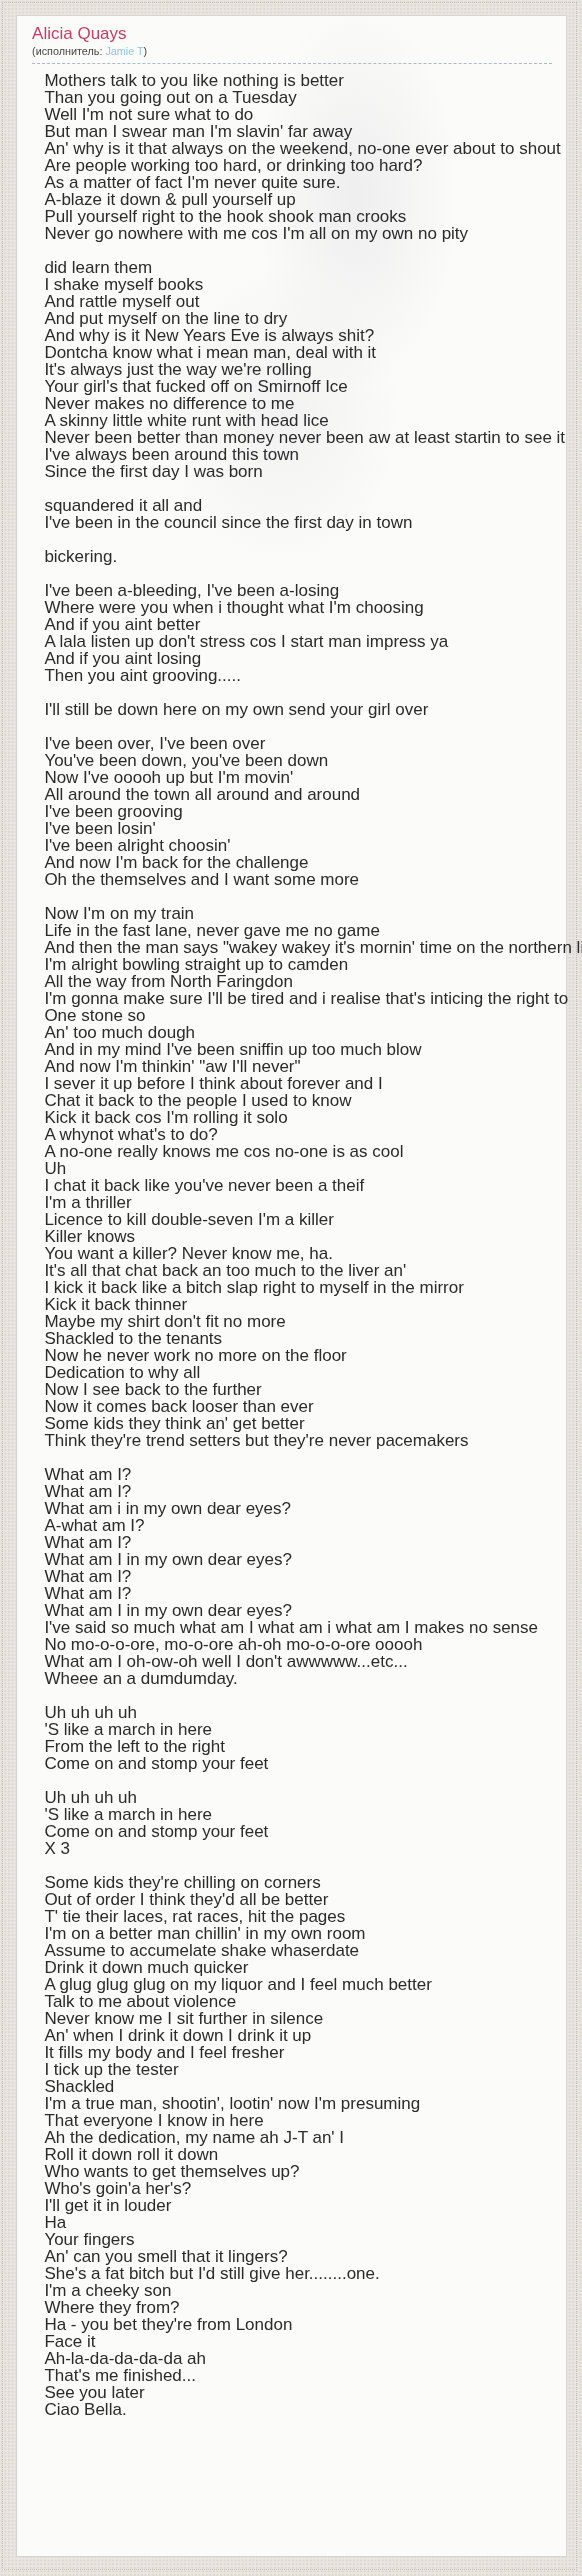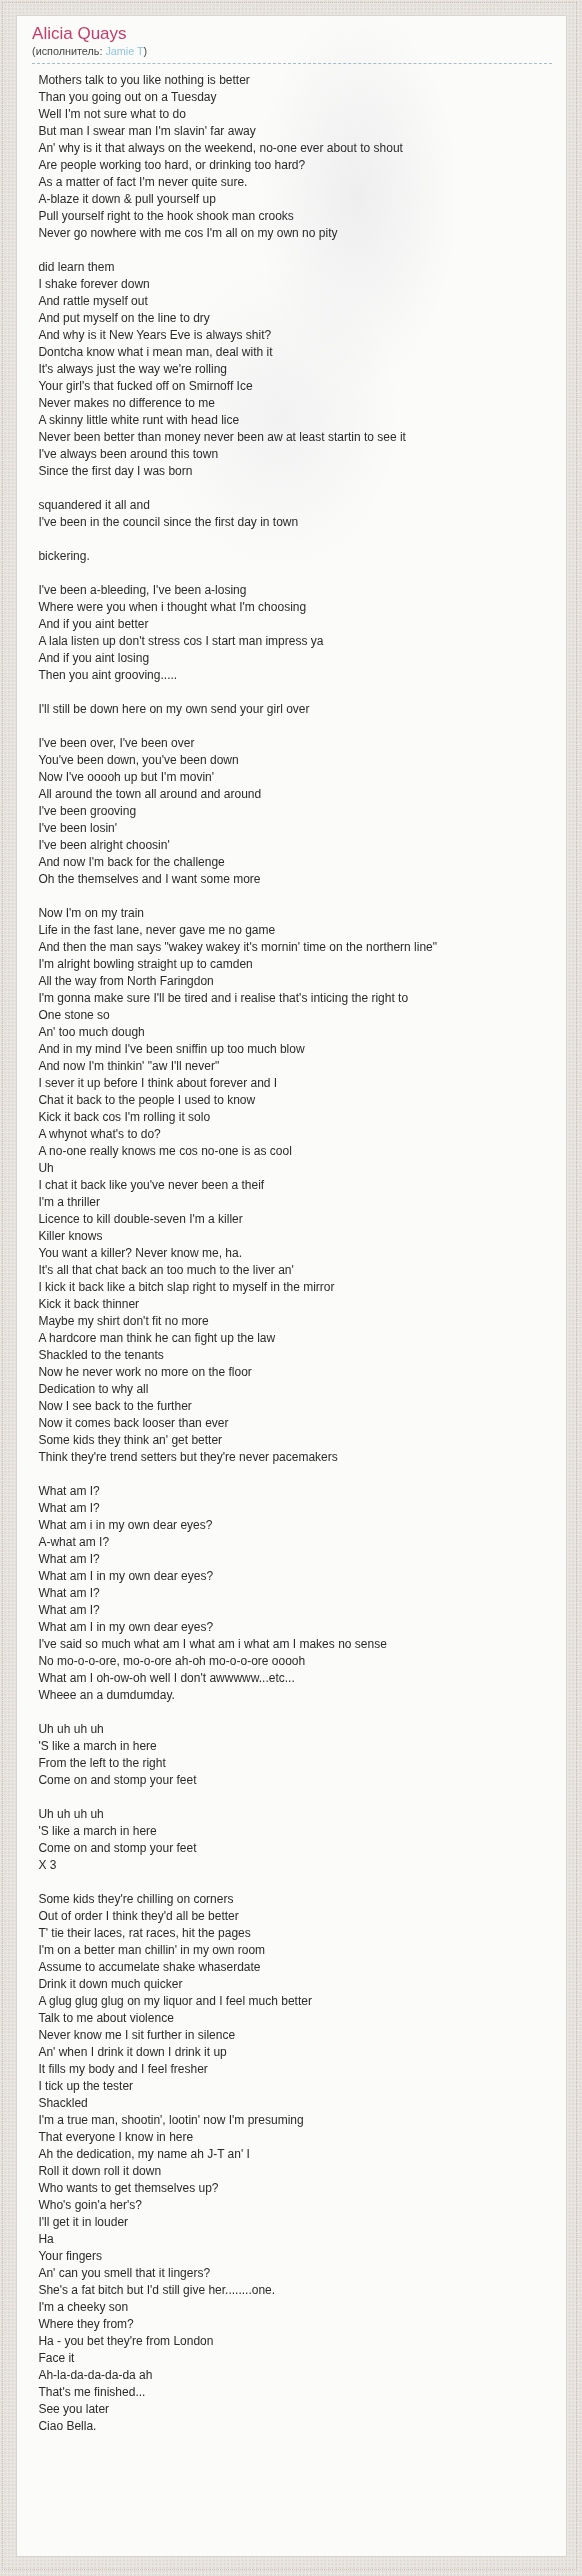--- a/index.html
+++ b/index.html
@@ -31,22 +31,22 @@
   h1.title{
     margin:0 0 1.4px 0.7px;font-size:17px;line-height:18.7px;font-weight:400;
     color:#c53b6a;letter-spacing:0;
   }
   .artist{
     margin-left:0.7px;font-size:10.8px;line-height:13px;color:#454545;
     padding-bottom:5.8px;border-bottom:0.7px dashed #a9bccd;
   }
   .artist-link{color:#90c4dc;text-decoration:none;cursor:pointer;}
   .lyrics{
-    margin-top:8px;margin-left:7px;position:relative;
-    font-size:12px;color:#2b2b2b;
+    margin-top:8px;margin-left:13px;position:relative;
+    font-size:17px;color:#2b2b2b;
   }
   .line{height:17px;line-height:17px;white-space:nowrap;}
   .line:empty::before{content:"\00a0";}
 </style>
 </head>
 <body>
 
 <div class="stitch-frame"></div>
 
 <div class="card">
@@ -60,21 +60,21 @@
       <div class="line">Well I'm not sure what to do</div>
       <div class="line">But man I swear man I'm slavin' far away</div>
       <div class="line">An' why is it that always on the weekend, no-one ever about to shout</div>
       <div class="line">Are people working too hard, or drinking too hard?</div>
       <div class="line">As a matter of fact I'm never quite sure.</div>
       <div class="line">A-blaze it down &amp; pull yourself up</div>
       <div class="line">Pull yourself right to the hook shook man crooks</div>
       <div class="line">Never go nowhere with me cos I'm all on my own no pity</div>
       <div class="line"></div>
       <div class="line">did learn them</div>
-      <div class="line">I shake forever down</div>
+      <div class="line">I shake myself books</div>
       <div class="line">And rattle myself out</div>
       <div class="line">And put myself on the line to dry</div>
       <div class="line">And why is it New Years Eve is always shit?</div>
       <div class="line">Dontcha know what i mean man, deal with it</div>
       <div class="line">It's always just the way we're rolling</div>
       <div class="line">Your girl's that fucked off on Smirnoff Ice</div>
       <div class="line">Never makes no difference to me</div>
       <div class="line">A skinny little white runt with head lice</div>
       <div class="line">Never been better than money never been aw at least startin to see it</div>
       <div class="line">I've always been around this town</div>
@@ -122,21 +122,20 @@
       <div class="line">Uh</div>
       <div class="line">I chat it back like you've never been a theif</div>
       <div class="line">I'm a thriller</div>
       <div class="line">Licence to kill double-seven I'm a killer</div>
       <div class="line">Killer knows</div>
       <div class="line">You want a killer? Never know me, ha.</div>
       <div class="line">It's all that chat back an too much to the liver an'</div>
       <div class="line">I kick it back like a bitch slap right to myself in the mirror</div>
       <div class="line">Kick it back thinner</div>
       <div class="line">Maybe my shirt don't fit no more</div>
-      <div class="line">A hardcore man think he can fight up the law</div>
       <div class="line">Shackled to the tenants</div>
       <div class="line">Now he never work no more on the floor</div>
       <div class="line">Dedication to why all</div>
       <div class="line">Now I see back to the further</div>
       <div class="line">Now it comes back looser than ever</div>
       <div class="line">Some kids they think an' get better</div>
       <div class="line">Think they're trend setters but they're never pacemakers</div>
       <div class="line"></div>
       <div class="line">What am I?</div>
       <div class="line">What am I?</div>

